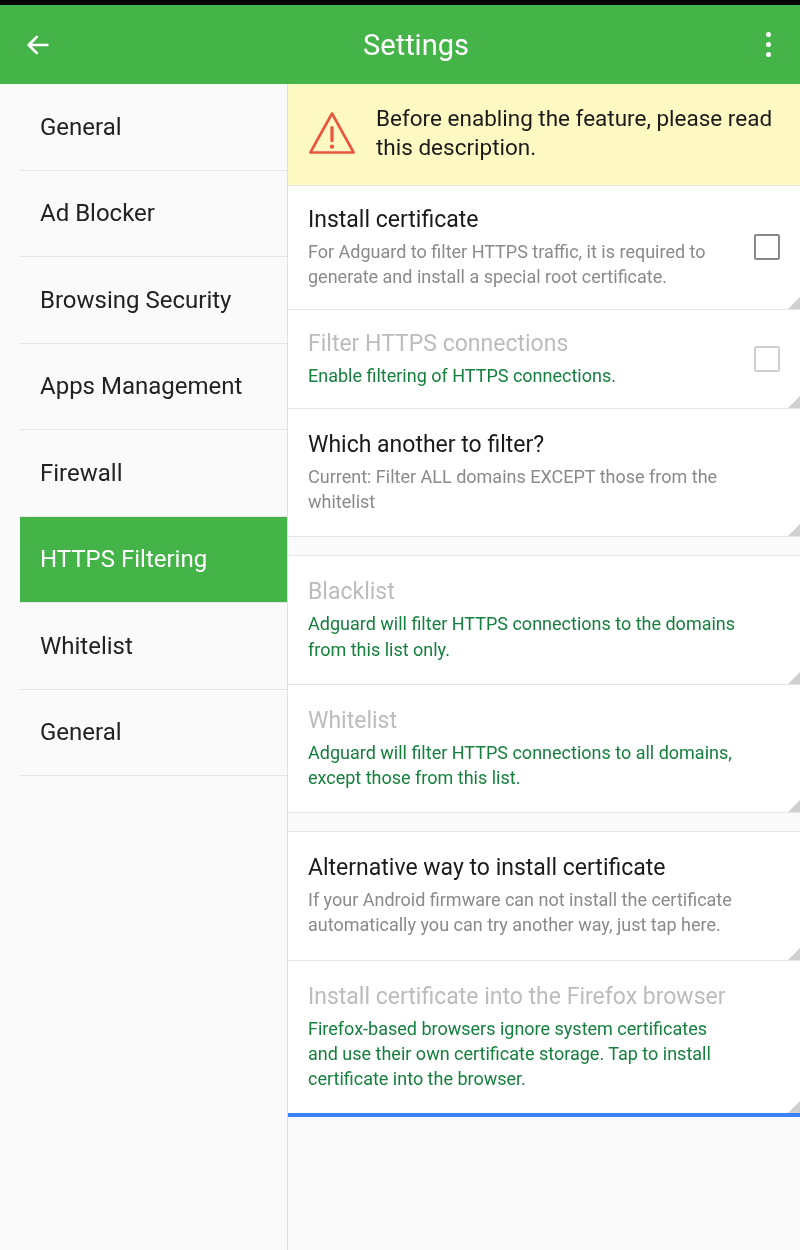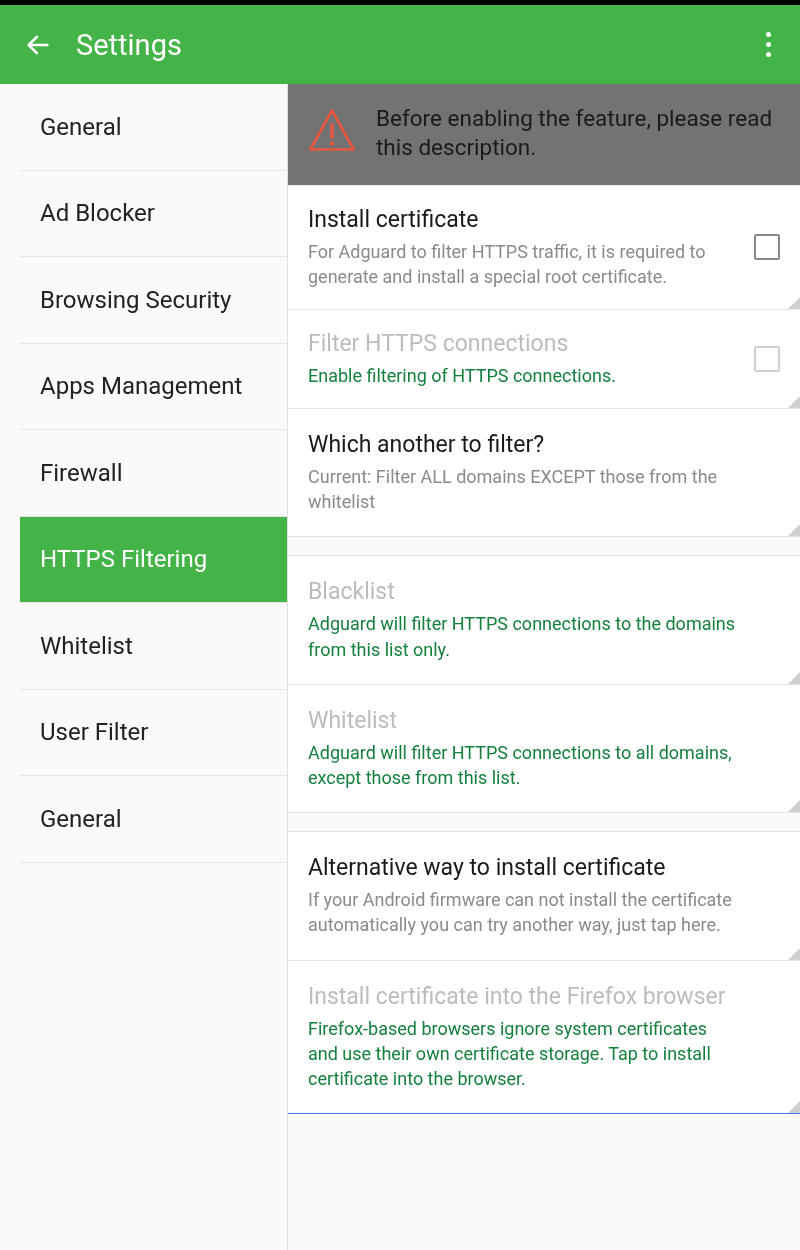--- a/index.html
+++ b/index.html
@@ -18,20 +18,21 @@
       height: 5px;
       background: #000;
     }
     .app-bar {
       height: 79px;
       background: #44b449;
       display: flex;
       align-items: center;
       padding: 0 20px 0 24px;
       color: #fff;
+      text-align: center;
     }
     .back-btn {
       width: 28px;
       height: 28px;
       display: flex;
       align-items: center;
       justify-content: center;
       cursor: pointer;
       margin-right: 24px;
     }
@@ -82,24 +83,24 @@
       color: #fff;
     }
     .main {
       flex: 1;
       background: #fafafa;
       display: flex;
       flex-direction: column;
     }
     .warning-banner {
       display: flex;
-      align-items: flex-start;
+      align-items: flex-end;
       padding: 20px 18px 22px 18px;
       gap: 18px;
-      background: #737373;
+      background: #fef9c3;
     }
     .warning-icon { flex-shrink: 0; }
     .warning-text {
       font-size: 22.5px;
       line-height: 1.3;
       color: #1a1a1a;
     }
     .setting-item {
       position: relative;
       padding: 20px 62px 20px 20px;
@@ -191,23 +192,20 @@
     <div class="sidebar-item">
       <span>Firewall</span>
     </div>
     <div class="sidebar-item selected">
       <span>HTTPS Filtering</span>
     </div>
     <div class="sidebar-item">
       <span>Whitelist</span>
     </div>
     <div class="sidebar-item">
-      <span>User Filter</span>
-    </div>
-    <div class="sidebar-item">
       <span>General</span>
     </div>
   </div>
 
   <div class="main">
     <div class="warning-banner">
       <span class="warning-icon">
         <svg width="52" height="52" viewBox="0 0 48 48" fill="none">
           <path d="M24 6 L44 42 L4 42 Z" stroke="#e8563f" stroke-width="2.4" stroke-linejoin="round" fill="none"></path>
           <line x1="24" y1="19" x2="24" y2="31" stroke="#e8563f" stroke-width="3" stroke-linecap="round"></line>
@@ -248,20 +246,20 @@
       <div class="desc">Adguard will filter HTTPS connections to all domains, except those from this list.</div>
       <div class="corner-triangle"></div>
     </div>
 
     <div class="setting-item pad-big">
       <div class="title">Alternative way to install certificate</div>
       <div class="desc">If your Android firmware can not install the certificate automatically you can try another way, just tap here.</div>
       <div class="corner-triangle"></div>
     </div>
 
-    <div class="setting-item disabled pad-big" style="border-bottom:1px solid #3b82f6">
+    <div class="setting-item disabled pad-big" style="border-bottom:4px solid #3b82f6">
       <div class="title">Install certificate into the Firefox browser</div>
       <div class="desc">Firefox-based browsers ignore system certificates and use their own certificate storage. Tap to install certificate into the browser.</div>
       <div class="corner-triangle"></div>
     </div>
 
   </div>
 </div>
 
 </body></html>

